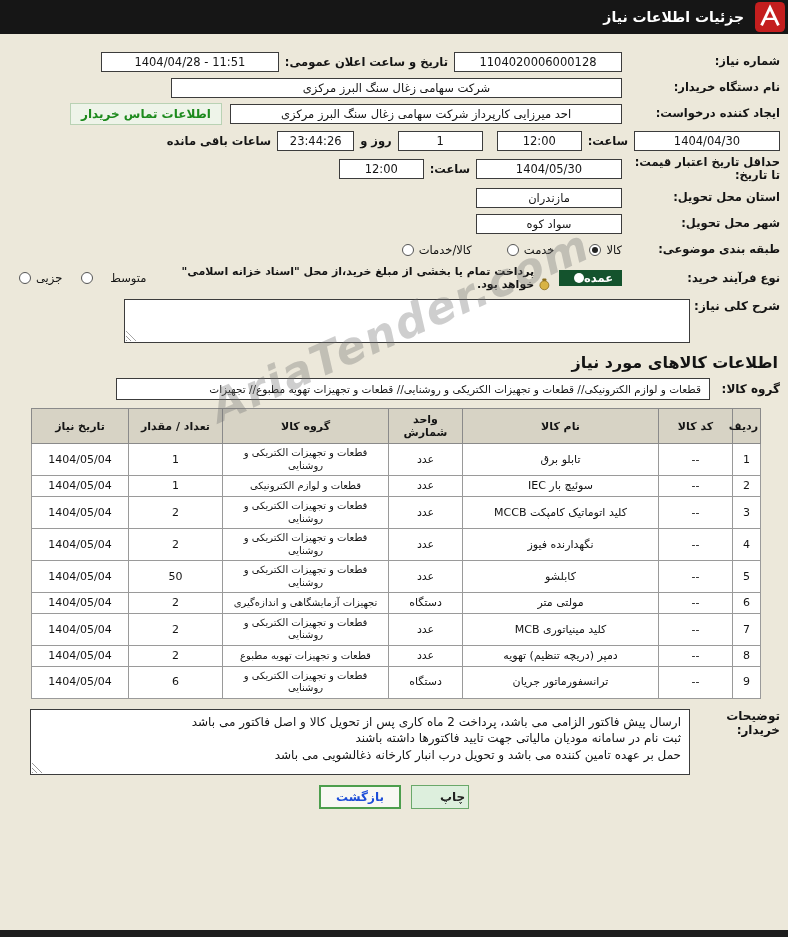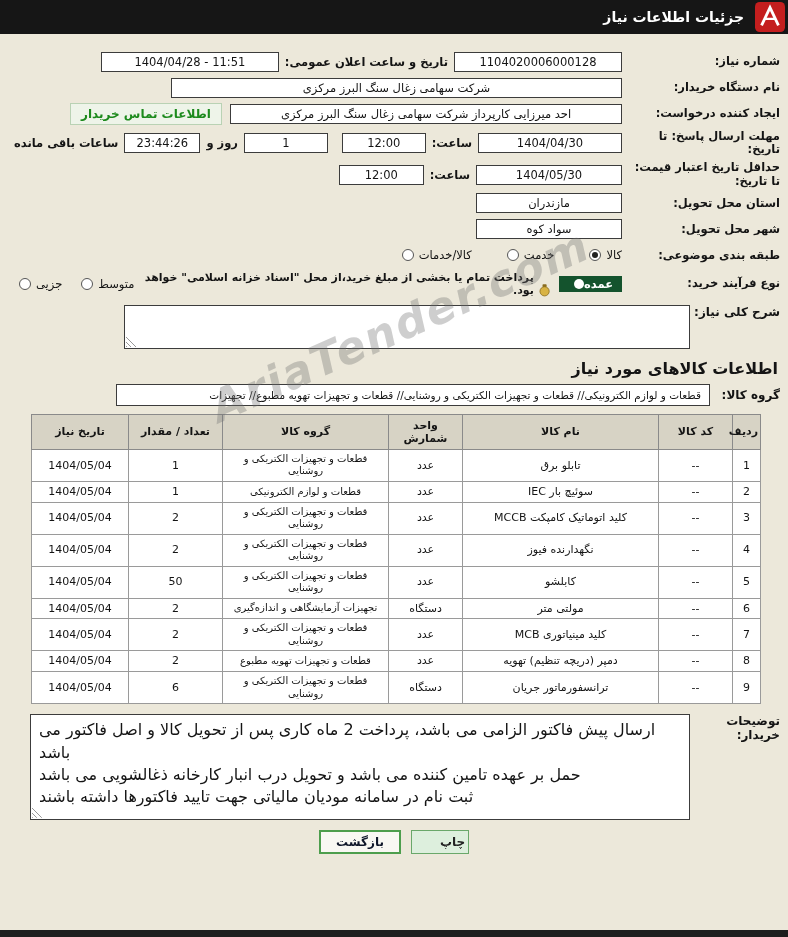--- a/index.html
+++ b/index.html
@@ -39,38 +39,38 @@
   .radio.sel::after{content:"";position:absolute;inset:2px;border-radius:50%;background:#222;}
   .opt-dark{background:#14532d;color:#fff;height:16px;display:flex;align-items:center;padding:0 9px;font-weight:bold;font-size:11.5px;margin-left:8px;cursor:pointer;}
   .radio-dark{width:10px;height:10px;border-radius:50%;background:#fff;display:inline-block;margin-left:6px;}
   .pnote{display:flex;align-items:flex-end;font-size:11px;font-weight:bold;margin-left:10px;}
   .pnote svg{margin-left:4px;}
   
   .secrow{display:flex;align-items:flex-start;margin:8px 8px;}
   .seclabel{width:90px;min-width:90px;font-weight:bold;font-size:12px;padding-left:3px;box-sizing:border-box;}
   .tabox{background:#fff;border:1px solid #3c3c3c;position:relative;padding:4px 8px 10px 8px;font-size:11.5px;line-height:1.4;box-sizing:border-box;}
   .desc-box{width:566px;min-height:44px;}
-  .notes-box{width:660px;min-height:52px;text-align:left;font-size:16px;}
+  .notes-box{width:660px;min-height:52px;text-align:right;font-size:12px;}
   .fold{position:absolute;left:1px;bottom:1px;width:11px;height:11px;
         background:repeating-linear-gradient(45deg,#999 0 1px,transparent 1px 3.2px);
         clip-path:polygon(0 0,0 100%,100% 100%);}
   
   .sectitle{font-weight:bold;font-size:16px;margin:10px 10px 6px 0;}
   .groupbox{width:594px;height:22px;background:#fff;border:1px solid #3c3c3c;display:flex;align-items:center;
         padding:0 8px;font-size:10.5px;box-sizing:border-box;white-space:nowrap;overflow:hidden;}
   
   table.items{border-collapse:collapse;table-layout:fixed;margin:6px 27px 10px 32px;width:729px;background:#fff;}
   table.items th{background:#d7d3c5;font-weight:bold;font-size:11px;border:1px solid #8a8a8a;padding:4px 2px;}
   table.items td{border:1px solid #9a9a9a;font-size:11px;text-align:center;vertical-align:middle;padding:3px 2px;background:#fff;line-height:1.25;}
   table.items td:nth-child(5){font-size:10px;}
   
   .footer{display:flex;justify-content:center;align-items:center;gap:10px;margin-top:10px;}
   .btn{height:24px;display:flex;align-items:center;justify-content:center;font-weight:bold;font-size:12px;cursor:pointer;box-sizing:border-box;}
   .btn-print{width:58px;background:#ddefdd;border:1px solid #6aa86a;color:#222;padding-left:25px;}
-  .btn-back{width:82px;background:#f8f8f3;border:2px solid #4d9e4d;color:#0f172a;}
+  .btn-back{width:82px;background:#f8f8f3;border:2px solid #4d9e4d;color:#1d4ed8;}
 </style>
 </head>
 <body>
 
 <div class="topbar">
   <span class="title">جزئیات اطلاعات نیاز</span>
   <span class="logo">
     <svg width="30" height="30" viewBox="0 0 32 32">
         <rect width="32" height="32" rx="5" fill="#c41e1e"></rect>
         <path d="M7 25 L16 6 L25 25" stroke="#fff" stroke-width="3" fill="none"></path>
@@ -103,21 +103,20 @@
 
   <div class="frow">
     <span class="flabel">ایجاد کننده درخواست:</span>
     <div class="inp w396">
         <span>احد میرزایی کارپرداز شرکت سهامی زغال سنگ البرز مرکزی</span>
       </div>
     <div class="contact-btn">اطلاعات تماس خریدار</div>
   </div>
 
   <div class="frow">
-    <span class="flabel">مهلت ارسال پاسخ: تا تاریخ:</span>
     <div class="inp w146 ltr">
         <span>1404/04/30</span>
       </div>
     <span class="ilabel">ساعت:</span>
     <div class="inp w85 ltr">
         <span>12:00</span>
       </div>
     <div class="inp w85 ltr" style="margin-right:14px;">
         <span>1</span>
       </div>
@@ -175,21 +174,21 @@
       <span>عمده</span>
       <span class="radio-dark"></span>
     </span>
     <span class="pnote">
       <svg width="14" height="14" viewBox="0 0 16 16">
           <rect x="5.5" y="1" width="5" height="3.4" rx="1" fill="#8a6d1f"></rect>
           <circle cx="8" cy="9.6" r="5.6" fill="#d8b344" stroke="#8a6d1f"></circle>
         </svg>
       <span>پرداخت تمام یا بخشی از مبلغ خرید،از محل "اسناد خزانه اسلامی" خواهد بود.</span>
     </span>
-    <span class="opt" style="margin-left:14px;">
+    <span class="opt" style="margin-left:14px;gap:12px;">
       <span class="optlabel">متوسط</span>
       <span class="radio"></span>
     </span>
     <span class="opt" style="margin-left:6px;">
       <span class="optlabel">جزیی</span>
       <span class="radio"></span>
     </span>
   </div>
 
 </div>
@@ -314,22 +313,22 @@
         <td>1404/05/04</td>
       </tr>
     </tbody>
 </table>
 
 <div class="secrow">
   <span class="seclabel">توضیحات خریدار:</span>
   <div class="tabox notes-box">
     <div>
         <div>ارسال پیش فاکتور الزامی می باشد، پرداخت 2 ماه کاری پس از تحویل کالا و اصل فاکتور می باشد</div>
+        <div>ثبت نام در سامانه مودیان مالیاتی جهت تایید فاکتورها داشته باشند</div>
         <div>حمل بر عهده تامین کننده می باشد و تحویل درب انبار کارخانه ذغالشویی می باشد</div>
-        <div>ثبت نام در سامانه مودیان مالیاتی جهت تایید فاکتورها داشته باشند</div>
       </div>
     <span class="fold"></span>
   </div>
 </div>
 
 <div class="footer">
   <div class="btn btn-print">چاپ</div>
   <div class="btn btn-back">بازگشت</div>
 </div>
 

